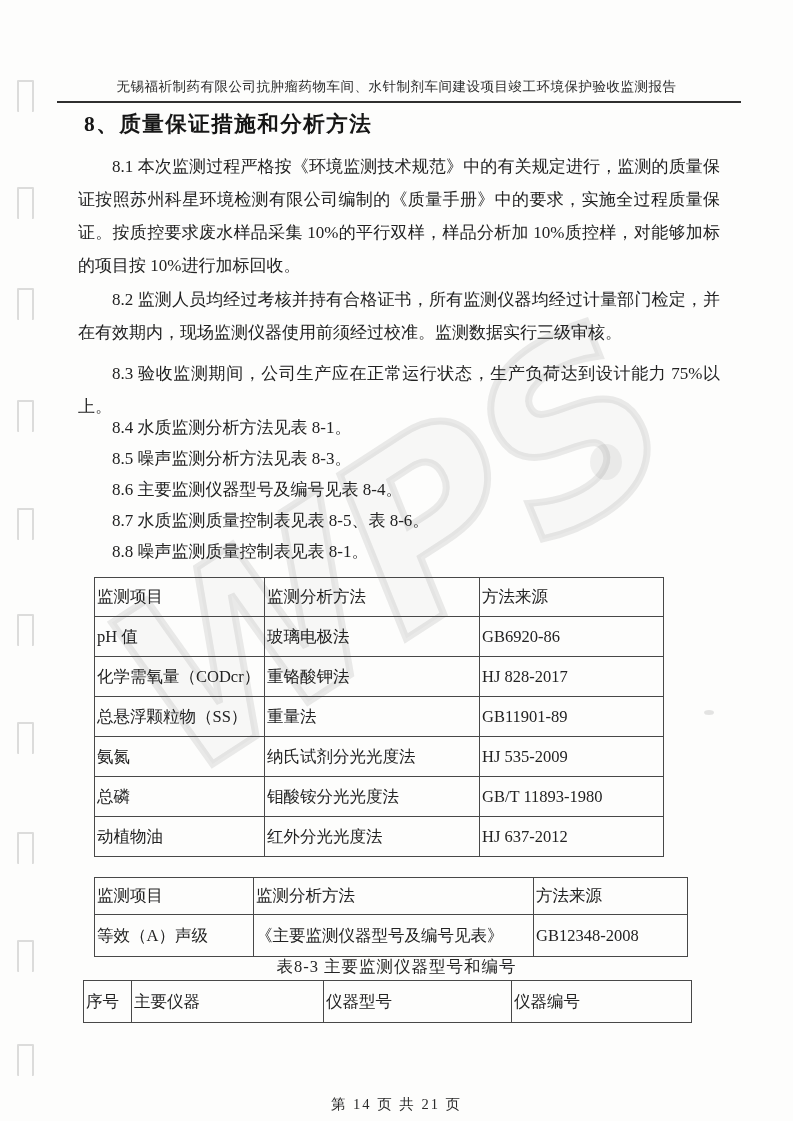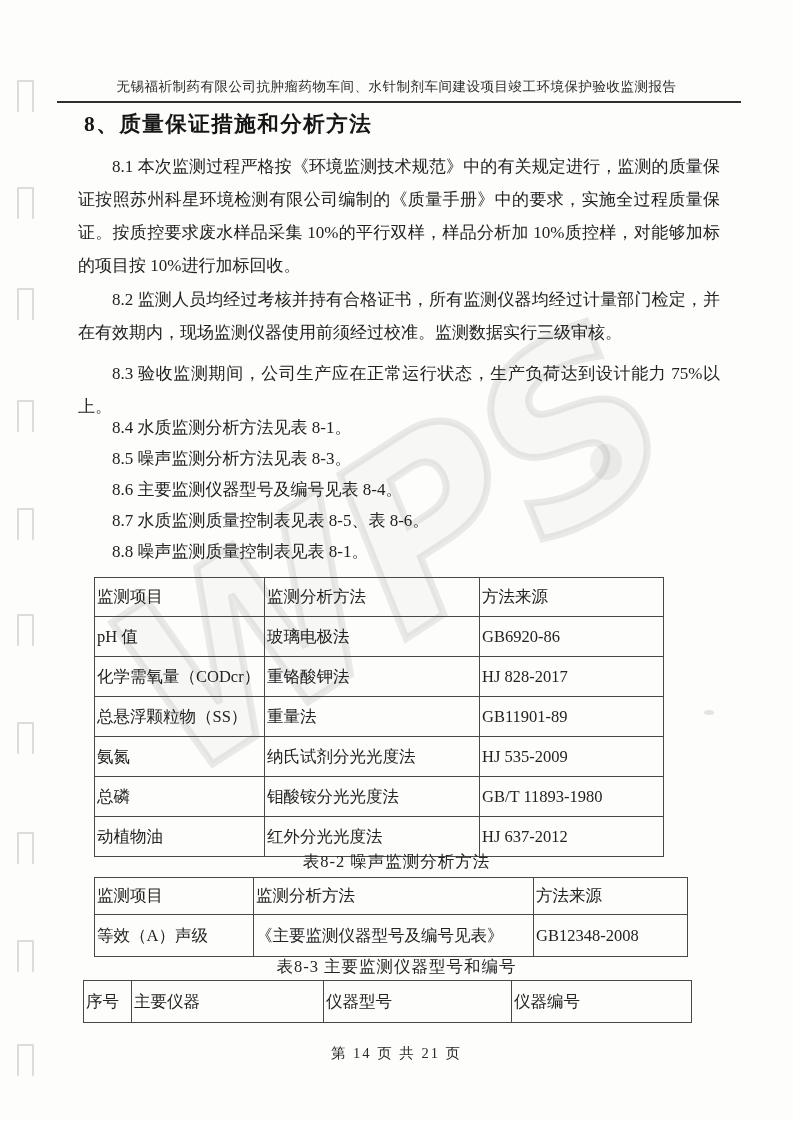--- a/index.html
+++ b/index.html
@@ -70,21 +70,21 @@
     font-weight:normal; font-size:16.5px; color:#222; padding:0 2px;
     white-space:nowrap; overflow:hidden;
   }
   .t1 { top:577px; left:94px; width:569px; }
   .t1 th { height:38px; } .t1 td { height:39px; }
   .t2 { top:877px; left:94px; width:593px; }
   .t2 th { height:36px; } .t2 td { height:41px; }
   .t3 { top:980px; left:83px; width:608px;padding-left:35px; }
   .t3 th { height:41px; }
   .footer {
-    position:absolute; top:1044px; left:0; width:793px; text-align:center;
+    position:absolute; top:1095px; left:0; width:793px; text-align:center;
     font-size:14.5px; letter-spacing:2px; color:#2a2a2a;
   }
 </style>
 </head>
 <body>
 
 <div class="page">
 
   <div class="watermark">WPS</div>
   <div id="bindmarks">
@@ -164,21 +164,20 @@
           <td>GB/T 11893-1980</td>
         </tr>
         <tr>
           <td>动植物油</td>
           <td>红外分光光度法</td>
           <td>HJ 637-2012</td>
         </tr>
       </tbody>
     </table>
 
-  <div class="tcaption cap2">表8-2  噪声监测分析方法</div>
   <table class="grid t2">
     <colgroup>
         <col style="width:159px">
         <col style="width:280px">
         <col style="width:154px">
       </colgroup>
   <thead>
         <tr>
           <th>监测项目</th>
           <th>监测分析方法</th>

